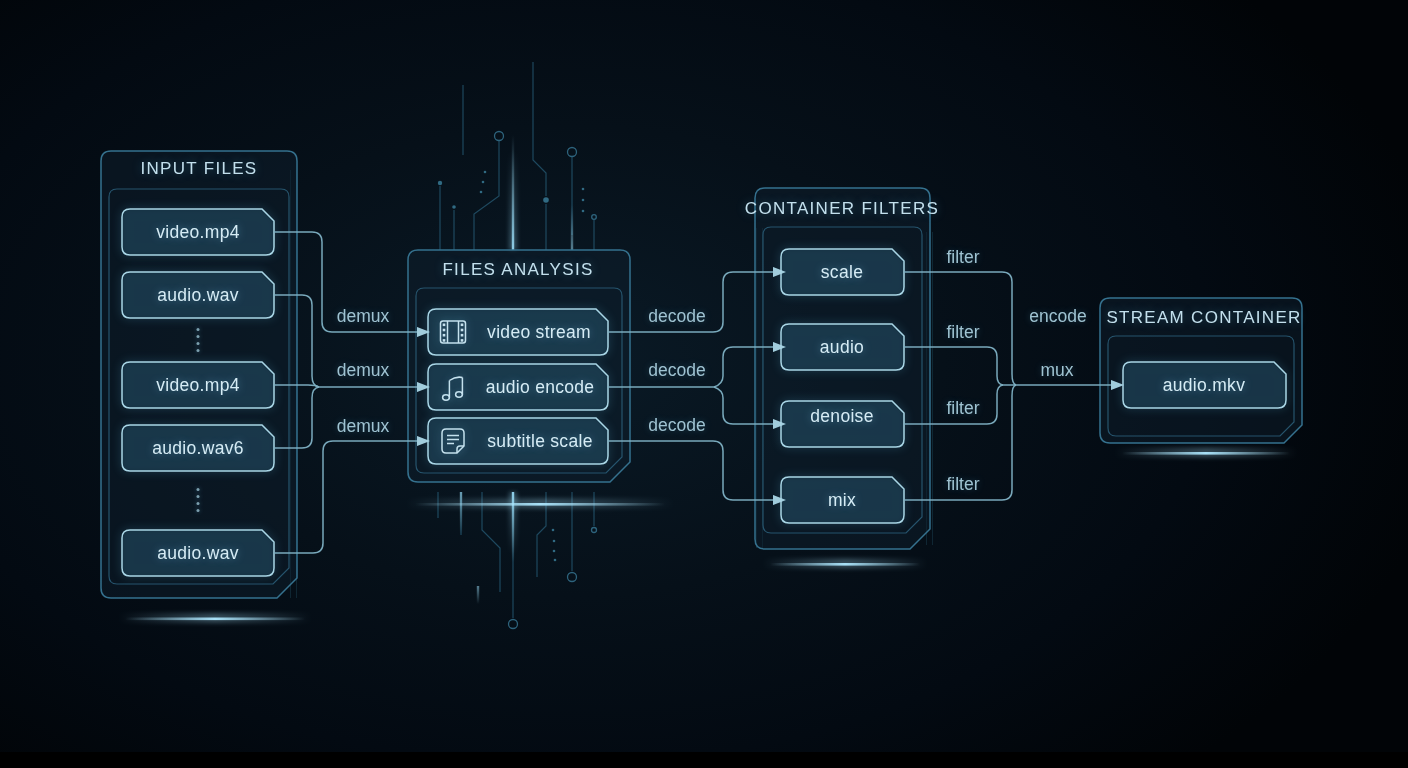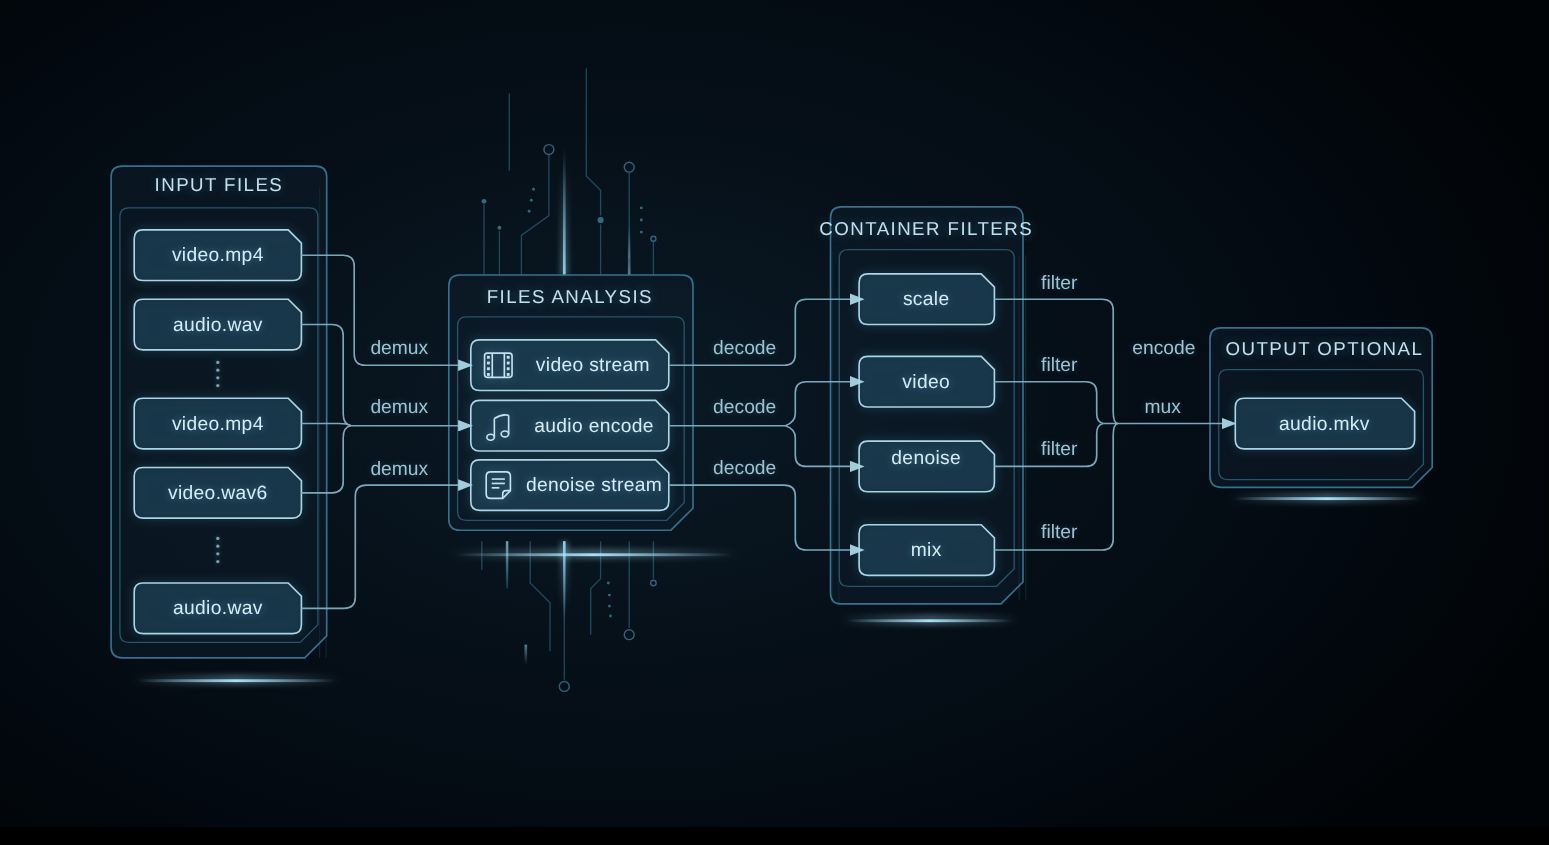--- a/index.html
+++ b/index.html
@@ -204,47 +204,47 @@
       <line class="icon" x1="447" y1="435.5" x2="459" y2="435.5"></line>
       <line class="icon" x1="447" y1="439.5" x2="459" y2="439.5"></line>
       <line class="icon" x1="447" y1="443.5" x2="454" y2="443.5"></line>
     </g>
   </g>
 </svg>
 
   <span class="lbl title" style="left:199px;top:169px">INPUT FILES</span>
   <span class="lbl title" style="left:518px;top:270px">FILES ANALYSIS</span>
   <span class="lbl title" style="left:842px;top:209px">CONTAINER FILTERS</span>
-  <span class="lbl title" style="left:1204px;top:318px">OUTPUT OPTIONAL</span>
+  <span class="lbl title" style="left:1204px;top:318px">STREAM CONTAINER</span>
 
   <span class="lbl boxlbl" style="left:198px;top:232px">video.mp4</span>
   <span class="lbl boxlbl" style="left:198px;top:295px">audio.wav</span>
   <span class="lbl boxlbl" style="left:198px;top:385px">video.mp4</span>
-  <span class="lbl boxlbl" style="left:198px;top:448px">video.wav6</span>
+  <span class="lbl boxlbl" style="left:198px;top:448px">audio.wav6</span>
   <span class="lbl boxlbl" style="left:198px;top:553px">audio.wav</span>
 
   <div class="dots" style="left:198px;top:328px">
       <i></i>
       <i></i>
       <i></i>
       <i></i>
     </div>
   <div class="dots" style="left:198px;top:488px">
       <i></i>
       <i></i>
       <i></i>
       <i></i>
     </div>
 
   <span class="lbl boxlbl" style="left:539px;top:332px">video stream</span>
   <span class="lbl boxlbl" style="left:540px;top:387px">audio encode</span>
-  <span class="lbl boxlbl" style="left:540px;top:441px">denoise stream</span>
+  <span class="lbl boxlbl" style="left:540px;top:441px">subtitle scale</span>
 
   <span class="lbl boxlbl" style="left:842px;top:272px">scale</span>
-  <span class="lbl boxlbl" style="left:842px;top:347px">video</span>
+  <span class="lbl boxlbl" style="left:842px;top:347px">audio</span>
   <span class="lbl boxlbl" style="left:842px;top:416px">denoise</span>
   <span class="lbl boxlbl" style="left:842px;top:500px">mix</span>
 
   <span class="lbl boxlbl" style="left:1204px;top:385px">audio.mkv</span>
 
   <span class="lbl edge" style="left:363px;top:316px">demux</span>
   <span class="lbl edge" style="left:363px;top:370px">demux</span>
   <span class="lbl edge" style="left:363px;top:426px">demux</span>
 
   <span class="lbl edge" style="left:677px;top:316px">decode</span>

